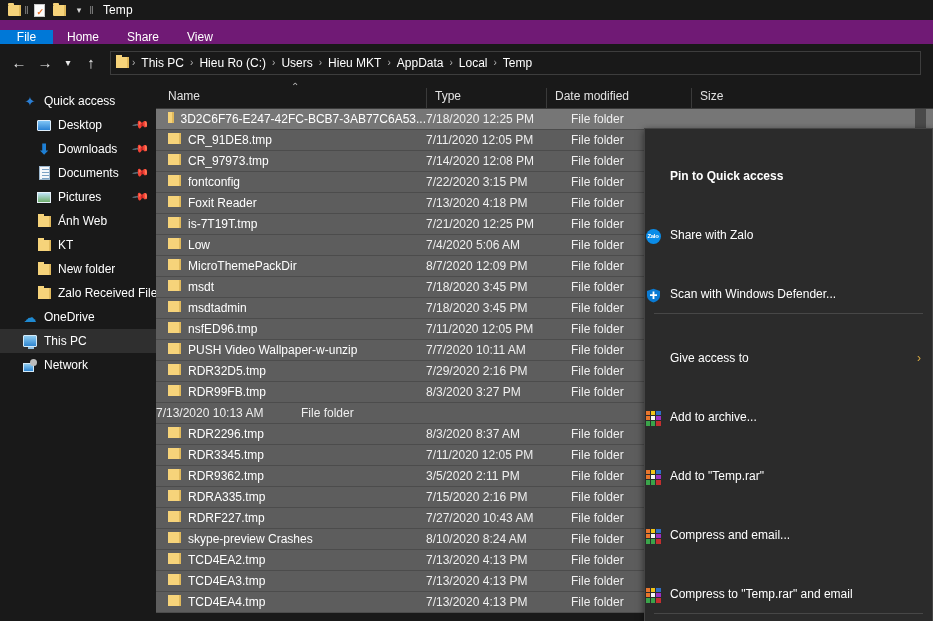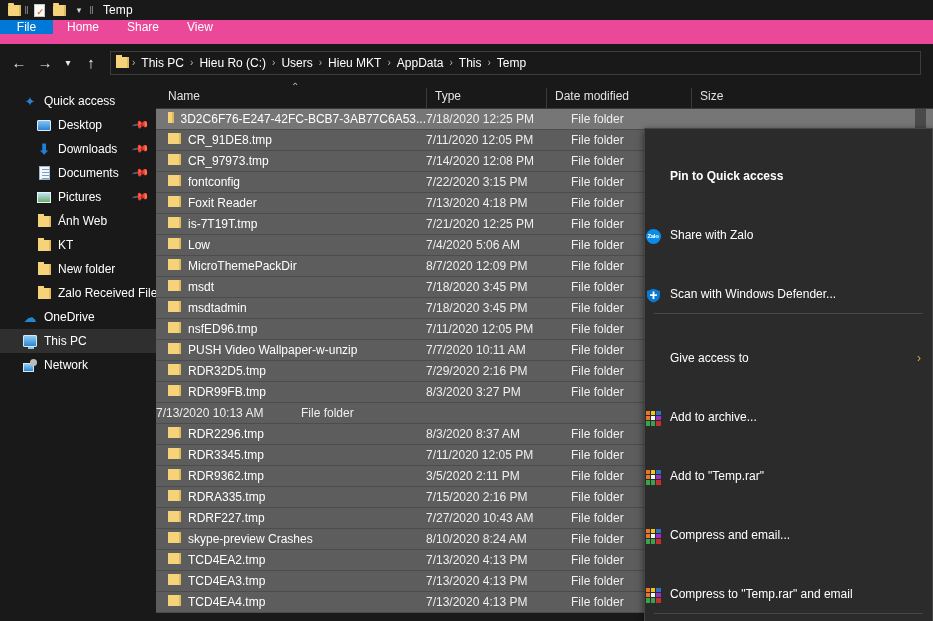--- a/index.html
+++ b/index.html
@@ -39,22 +39,22 @@
     position: relative; border: 1px solid #c8c8c8;
   }
   .props-icon .chk { position:absolute; left:2px; top:3px; color:#e8732c; font-size:9px; line-height:9px; font-weight:bold; }
   .dd-caret { color:#d6d6d6; font-size:9px; line-height:20px; }
   .title-text {
     font-size: 12px; color: #ffffff; margin-left: 9px; letter-spacing: 0.1px;
   }
 
   
   .ribbon {
-    height: 24px; width: 933px; background: #ec4899;
-    display: flex; align-items: flex-start;
+    height: 24px; width: 933px; background: #701a75;
+    display: flex; align-items: flex-end;
   }
   .tab {
     display: flex; align-items: center; justify-content: center;
     font-size: 12px; color: #ffffff; padding: 0 14px; cursor: default;
   }
   .tab.file { background: #0078d7; min-width: 53px; }
 
   
   .addrbar {
     height: 37px; width: 933px; background: #191919;
@@ -217,21 +217,21 @@
     <span class="crumb">This PC</span>
     <span class="crumb-sep">›</span>
     <span class="crumb">Hieu Ro (C:)</span>
     <span class="crumb-sep">›</span>
     <span class="crumb">Users</span>
     <span class="crumb-sep">›</span>
     <span class="crumb">Hieu MKT</span>
     <span class="crumb-sep">›</span>
     <span class="crumb">AppData</span>
     <span class="crumb-sep">›</span>
-    <span class="crumb">This</span>
+    <span class="crumb">Local</span>
     <span class="crumb-sep">›</span>
     <span class="crumb">Temp</span>
   </div>
 </div>
 
 <div class="bodywrap">
 
   <div class="sidebar" id="sidebar">
       <div class="side-item ind-0">
         <span class="side-ico">

